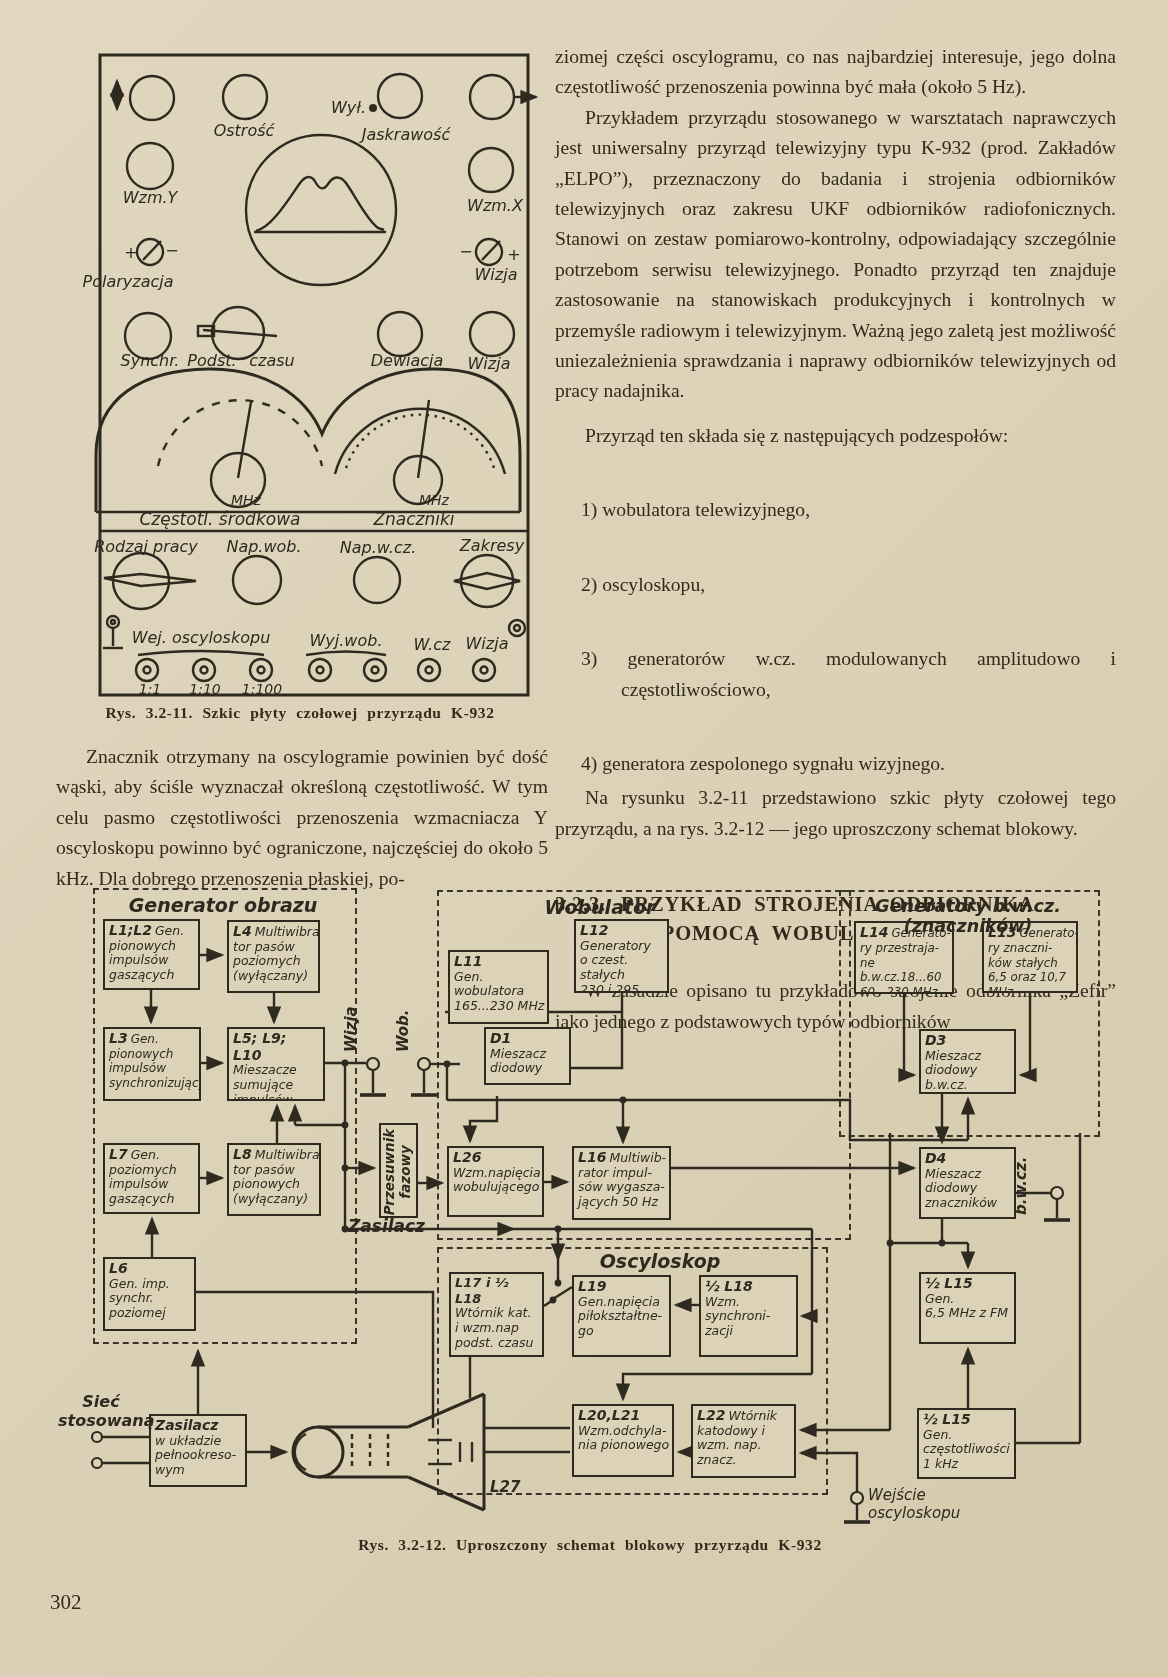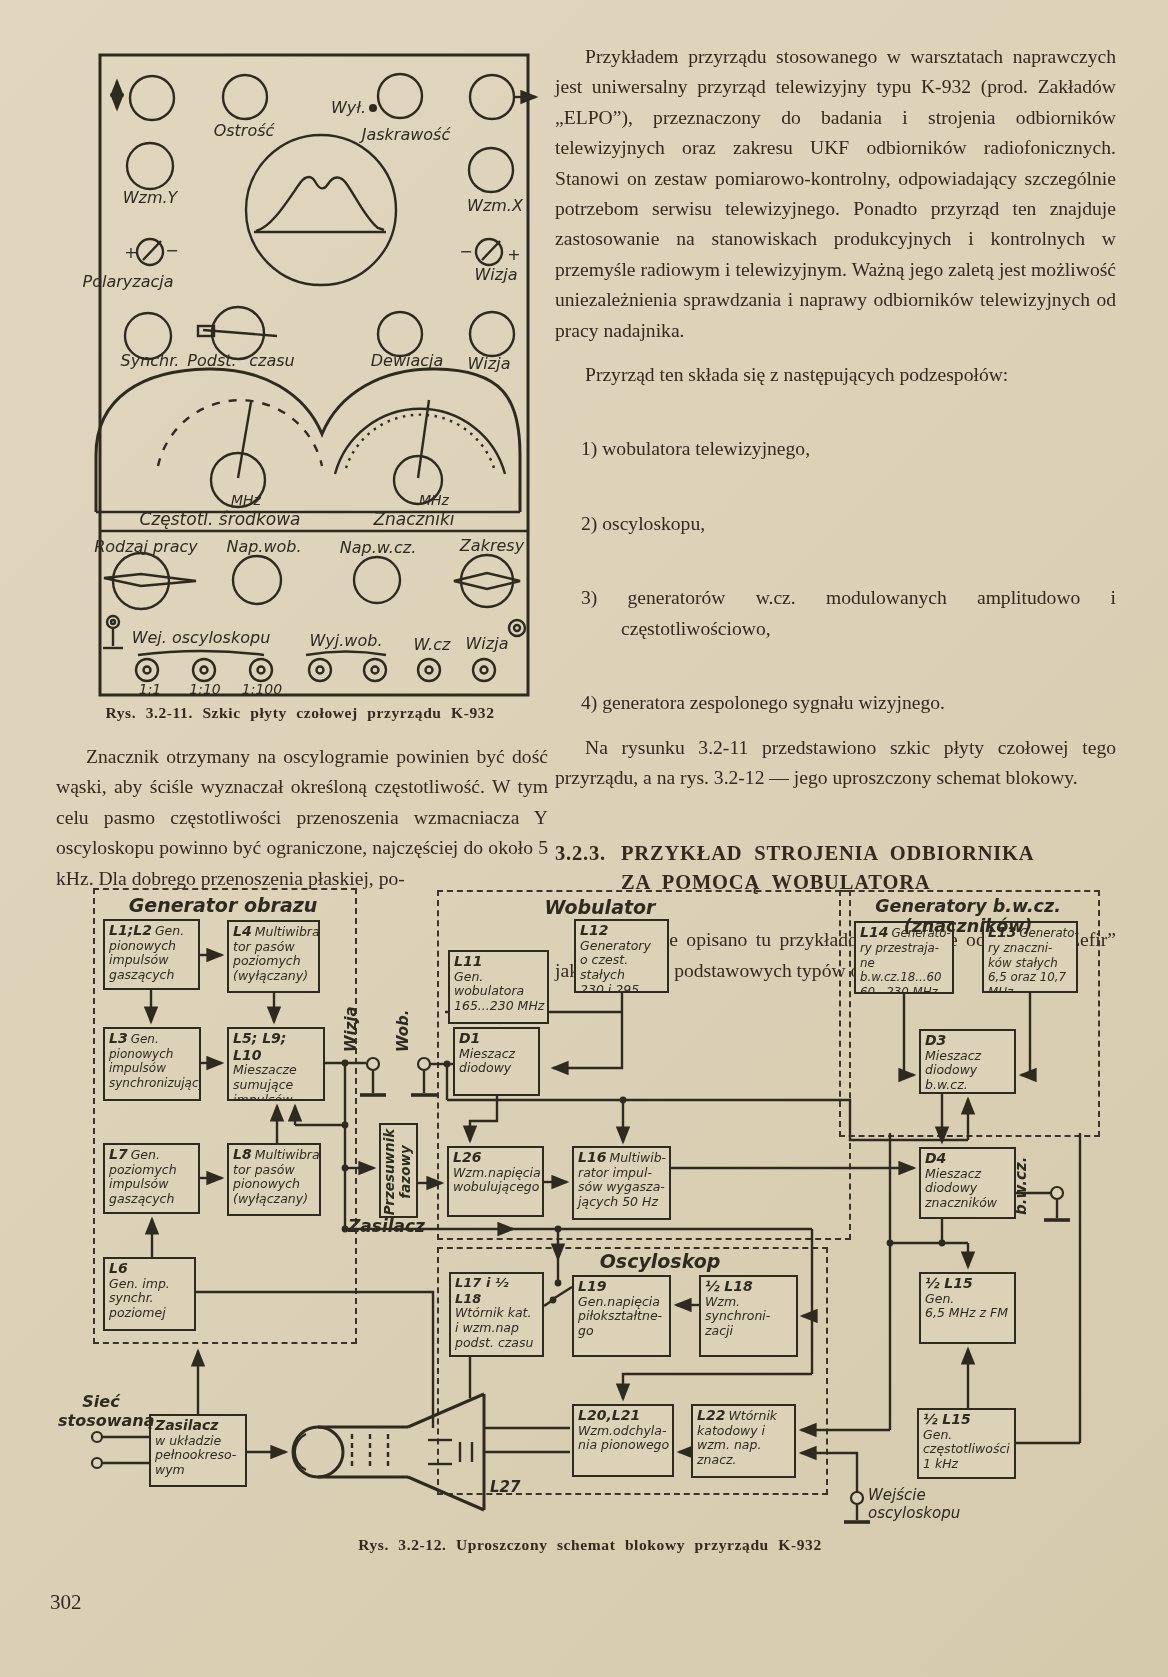--- a/index.html
+++ b/index.html
@@ -193,27 +193,28 @@
       <circle cx="517" cy="628" r="8" class="ln" stroke-width="2"></circle>
         <circle cx="517" cy="628" r="3" class="ln" stroke-width="1.6"></circle>
     </g>
   </svg>
 
   <div class="caption" style="left:60px;top:704px;width:480px;text-align:center">Rys. 3.2-11. Szkic płyty czołowej przyrządu K-932</div>
 
   <p class="para leftpara">Znacznik otrzymany na oscylogramie powinien być dość wąski, aby ściśle wyznaczał określoną częstotliwość. W tym celu pasmo częstotliwości przenoszenia wzmacniacza Y oscyloskopu powinno być ograniczone, najczęściej do około 5 kHz. Dla dobrego przenoszenia płaskiej, po-</p>
 
   <div class="rightcol">
+    <p class="para noind">ziomej części oscylogramu, co nas najbardziej interesuje, jego dolna częstotliwość przenoszenia powinna być mała (około 5 Hz).</p>
     <p class="para">Przykładem przyrządu stosowanego w warsztatach naprawczych jest uniwersalny przyrząd telewizyjny typu K-932 (prod. Zakładów „ELPO”), przeznaczony do badania i strojenia odbiorników telewizyjnych oraz zakresu UKF odbiorników radiofonicznych. Stanowi on zestaw pomiarowo-kontrolny, odpowiadający szczególnie potrzebom serwisu telewizyjnego. Ponadto przyrząd ten znajduje zastosowanie na stanowiskach produkcyjnych i kontrolnych w przemyśle radiowym i telewizyjnym. Ważną jego zaletą jest możliwość uniezależnienia sprawdzania i naprawy odbiorników telewizyjnych od pracy nadajnika.</p>
     <p class="para" style="margin-top:14px">Przyrząd ten składa się z następujących podzespołów:</p>
     <div class="li">1)  wobulatora telewizyjnego,</div>
     <div class="li">2)  oscyloskopu,</div>
     <div class="li">3)  generatorów w.cz. modulowanych amplitudowo i częstotliwościowo,</div>
     <div class="li">4)  generatora zespolonego sygnału wizyjnego.</div>
-    <p class="para" style="margin-top:14px">Na rysunku 3.2-11 przedstawiono szkic płyty czołowej tego przyrządu, a na rys. 3.2-12 — jego uproszczony schemat blokowy.</p>
+    <p class="para" style="margin-top:4px">Na rysunku 3.2-11 przedstawiono szkic płyty czołowej tego przyrządu, a na rys. 3.2-12 — jego uproszczony schemat blokowy.</p>
     <div class="heading">
       <span class="hnum">3.2.3.</span>
       <span class="htxt">
         <span>PRZYKŁAD STROJENIA ODBIORNIKA</span>
         <span>ZA POMOCĄ WOBULATORA</span>
       </span>
     </div>
     <p class="para">W zasadzie opisano tu przykładowo strojenie odbiornika „Zefir” jako jednego z podstawowych typów odbiorników</p>
   </div>
 
@@ -377,21 +378,21 @@
 poziomej</span></div>
 
   <div class="bx" style="left:448px;top:950px;width:101px;height:74px"><span class="bid">L11</span><span class="brest">
 Gen.
 wobulatora
 165...230 MHz</span></div>
   <div class="bx" style="left:574px;top:919px;width:95px;height:74px"><span class="bid">L12</span><span class="brest">
 Generatory
 o czest. stałych
 230 i 295 MHz</span></div>
-  <div class="bx" style="left:453px;top:1027px;width:87px;height:69px"><span class="bid">D1</span><span class="brest">
+  <div class="bx" style="left:484px;top:1027px;width:87px;height:58px"><span class="bid">D1</span><span class="brest">
 Mieszacz
 diodowy</span></div>
   <div class="bx" style="left:379px;top:1123px;width:39px;height:95px;overflow:visible">
       <div class="przin">Przesuwnik
 fazowy</div>
     </div>
   <div class="bx" style="left:447px;top:1146px;width:97px;height:71px"><span class="bid">L26</span><span class="brest">
 Wzm.napięcia
 wobulującego</span></div>
   <div class="bx" style="left:572px;top:1146px;width:99px;height:74px"><span class="bid">L16</span><span class="brest">Multiwib-

